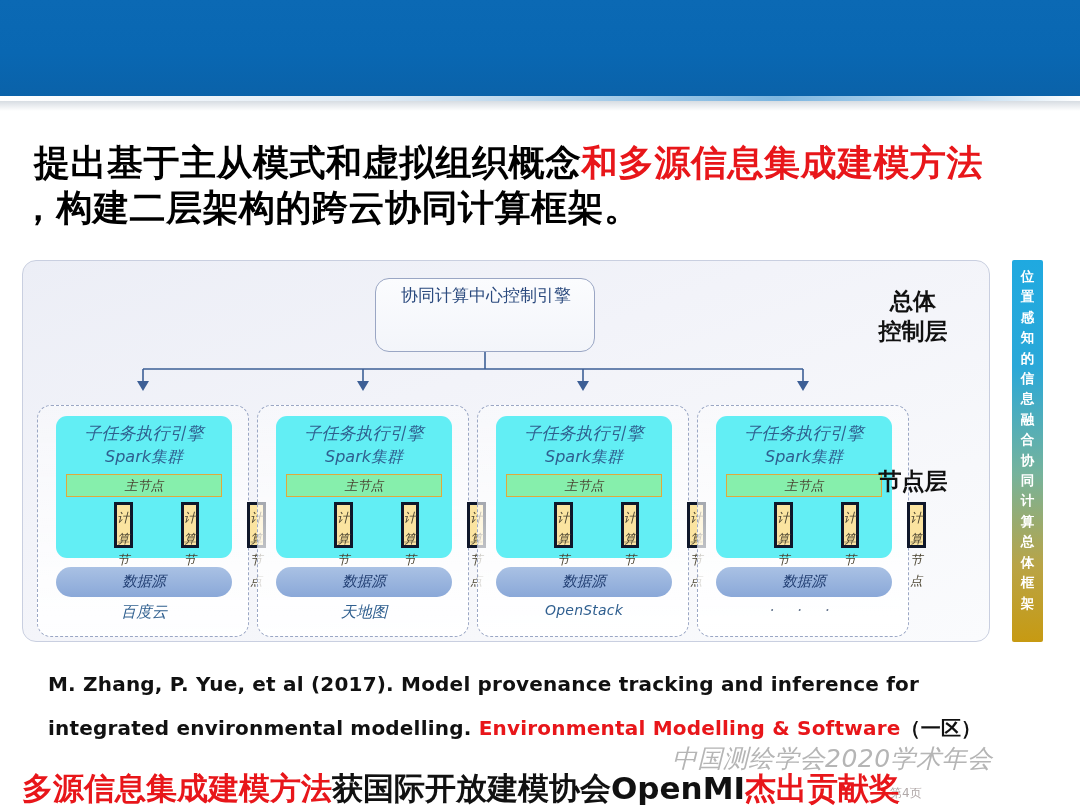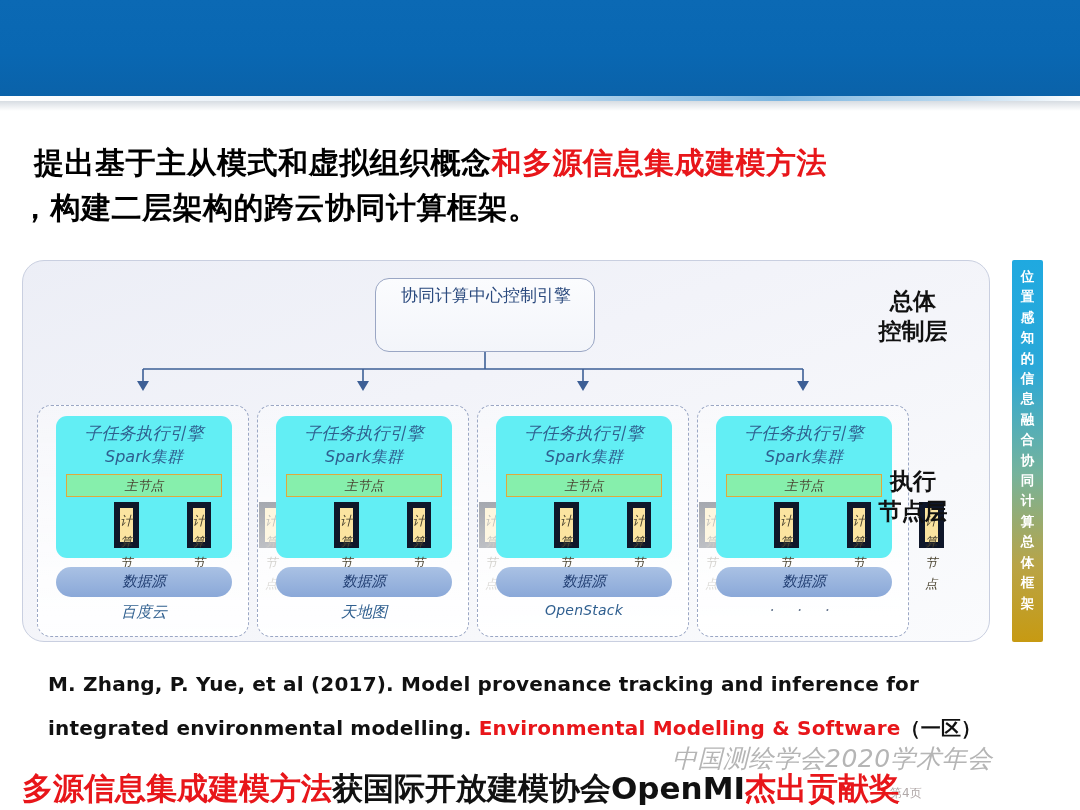--- a/index.html
+++ b/index.html
@@ -43,37 +43,37 @@
     position: absolute; left: 0; top: 101px;
     width: 1080px; height: 10px;
     background: linear-gradient(180deg, rgba(150,165,180,0.38) 0%, rgba(255,255,255,0) 100%);
   }
 
   
   .lead {
     position: absolute;
     left: 34px; top: 140px;
     width: 1014px;
-    font-size: 30px;
+    font-size: 36px;
     font-weight: bold;
     line-height: 45px;
     color: #000000;
     letter-spacing: 0.5px;
   }
   .lead .hl { color: #e8161a; }
   .lead .l2 { display: block; margin-left: -14px; }
 
   
   .diagram {
     position: absolute;
     left: 22px; top: 260px;
     width: 968px; height: 382px;
     background: linear-gradient(160deg, #eceef6 0%, #f2f3f9 38%, #f7f8fb 75%, #fafbfd 100%);
     border: 1px solid #c9cfe0;
-    border-radius: 22px;
+    border-radius: 14px;
   }
   .gradient-bar {
     position: absolute;
     left: 1012px; top: 260px;
     width: 31px; height: 382px;
     background: linear-gradient(180deg, #1fa9e0 0%, #2aa8d8 28%, #76b39c 56%, #b9a446 80%, #c79a12 100%);
     border-radius: 2px;
     color: #ffffff;
     font-size: 13.5px;
     font-weight: bold;
@@ -156,21 +156,21 @@
     line-height: 21px;
   }
   .worker-row {
     position: absolute; left: 10px; top: 86px;
     width: 156px; height: 46px;
     display: flex; justify-content: space-between;
   }
   .worker {
     width: 47px; height: 46px;
     background: #fbe4a0;
-    border: 6px solid #0f172a;
+    border: 3px solid #0f172a;
     color: #4a4330;
     font-size: 12.5px;
     line-height: 21px;
     text-align: center;
     padding-top: 2px;
     margin-left: 48px;
   }
   .worker span { display: block; }
 
   .datasource {
@@ -384,21 +384,20 @@
       </div>
       <div class="datasource">数据源</div>
       <div class="cloud-label dots">· · ·</div>
     </div>
 
     <div class="layer-label top">
       <div>总体</div>
       <div>控制层</div>
     </div>
     <div class="layer-label bottom">
-      <div>执行</div>
       <div>节点层</div>
     </div>
   </div>
 
   <div class="gradient-bar" id="sidebar-vertical">
       <span>位</span>
       <span>置</span>
       <span>感</span>
       <span>知</span>
       <span>的</span>

